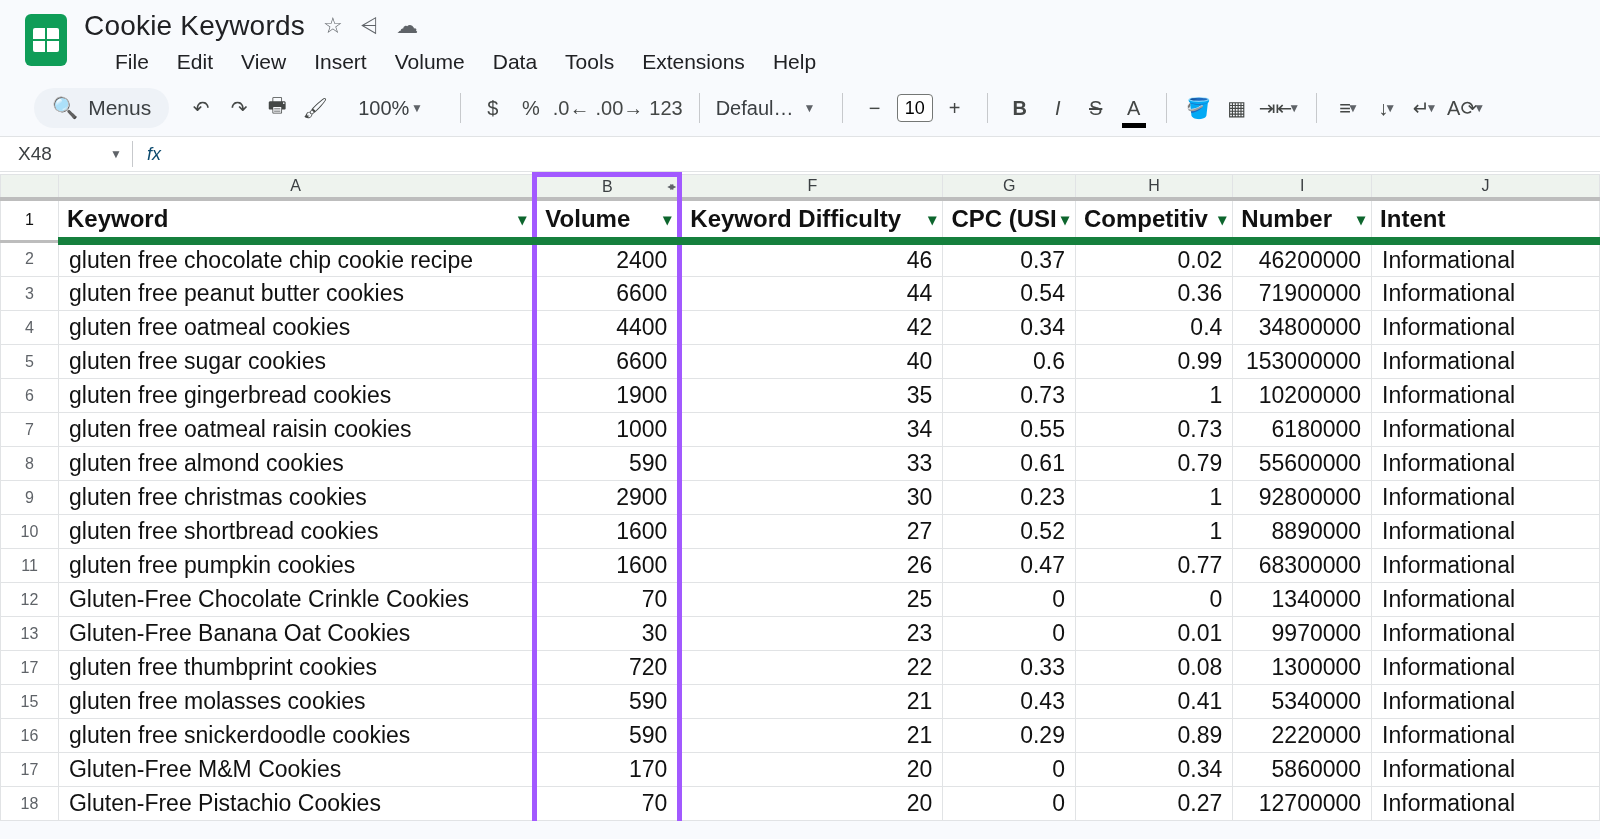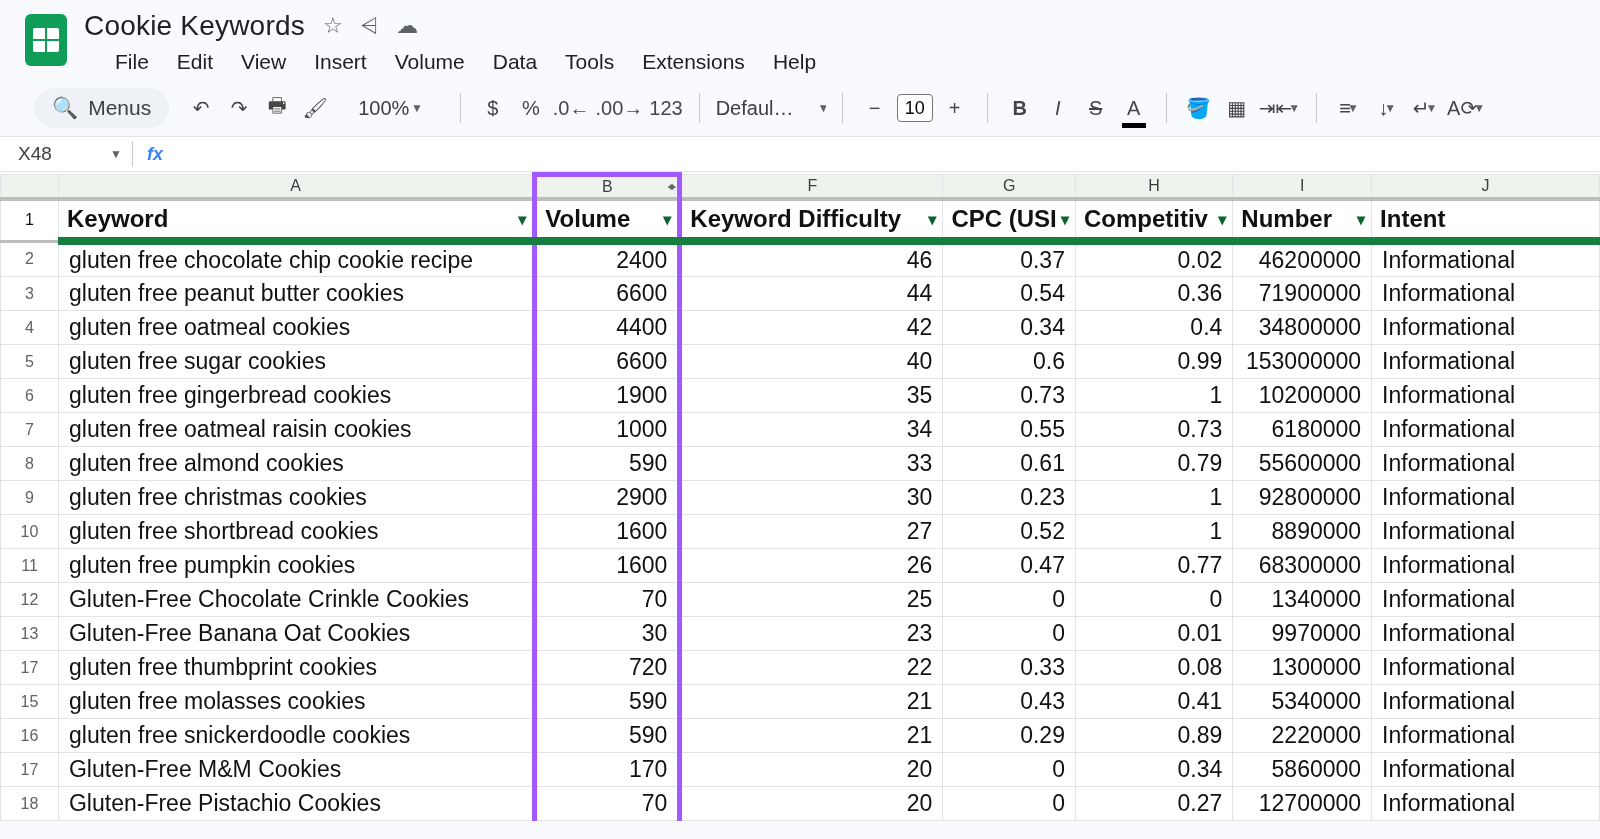--- a/index.html
+++ b/index.html
@@ -21,31 +21,31 @@
   .title-icon { color:#5f6368; font-size:22px; cursor:pointer;}
   .menubar { display:flex; gap:28px; font-size:21px; color:#202124; padding:8px 0 10px 2px;margin-left:29px;}
   .menubar span { cursor:pointer; }
 
   
   .toolbar { display:flex; align-items:center; gap:6px; padding:4px 18px 8px 34px; }
   .pill { display:flex; align-items:center; gap:10px; background:#eef2f7; border-radius:26px; padding:8px 18px; font-size:21px; color:#3c4043; margin-right:10px;}
   .tbtn { color:#444746; font-size:20px; min-width:32px; height:32px; display:flex; align-items:center; justify-content:center; cursor:pointer; border-radius:4px;}
   .zoom { font-size:20px; color:#3c4043; margin:0 21px;}
   .divider { width:1px; height:30px; background:#c7c9cc; margin:0 10px;}
-  .font-select { display:flex; align-items:center; gap:28px; font-size:20px; color:#3c4043; width:110px; white-space:nowrap; overflow:hidden;}
+  .font-select { display:flex; align-items:center; gap:14px; font-size:20px; color:#3c4043; width:110px; white-space:nowrap; overflow:hidden;}
   .size-input { width:36px; height:28px; border:1px solid #747775; border-radius:4px; text-align:center; font-size:18px; padding:2px 0; background:#fff;}
   .textcolor { position:relative;}
   .textcolor::after { content:""; position:absolute; left:4px; right:4px; bottom:-4px; height:5px; background:#000;}
   .fillcolor { position:relative;}
 
   
   .fxbar { display:flex; align-items:center; padding:4px 0 4px 12px; border-top:1px solid #e1e3e5; border-bottom:1px solid #e1e3e5; background:#fff;}
   .namebox { width:110px; font-size:19px; color:#3c4043; padding-left:6px; display:flex; align-items:center; justify-content:space-between;}
   .fx-divider { width:1px; height:26px; background:#c7c9cc; margin:0 10px;}
-  .fx-label { font-style:italic; color:#3b82f6; font-size:18px; padding-left:4px;font-weight:bold;}
+  .fx-label { font-style:italic; color:#0c4a6e; font-size:18px; padding-left:4px;}
 
   
   .sheet-area { position:relative; background:#fff; }
   .sheet { border-collapse:collapse; table-layout:fixed; width:100%; }
   .sheet th, .sheet td { border:1px solid #e1e3e5; }
   .colhead th { background:#eef3ee; font-weight:400; font-size:16px; color:#3c4043; height:22px; text-align:center; position:relative;}
   .corner { background:#fff; border-right:1px solid #c0c0c0; border-bottom:1px solid #c0c0c0; width:56px;}
   .rowhead { background:#fff; font-size:16px; color:#5f6368; text-align:center; width:56px; }
   .datahead th { height:42px; font-size:24px; font-weight:700; text-align:left; padding:4px 8px; position:relative; color:#111; background:#fff; border-top:4px solid #bdbdbd; border-bottom:8px solid #15803d; white-space:nowrap; overflow:hidden;}
   .datahead th.rowhead { font-weight:400; font-size:16px; border-top:4px solid #bdbdbd; border-bottom:3px solid #bdbdbd; text-align:center;}

